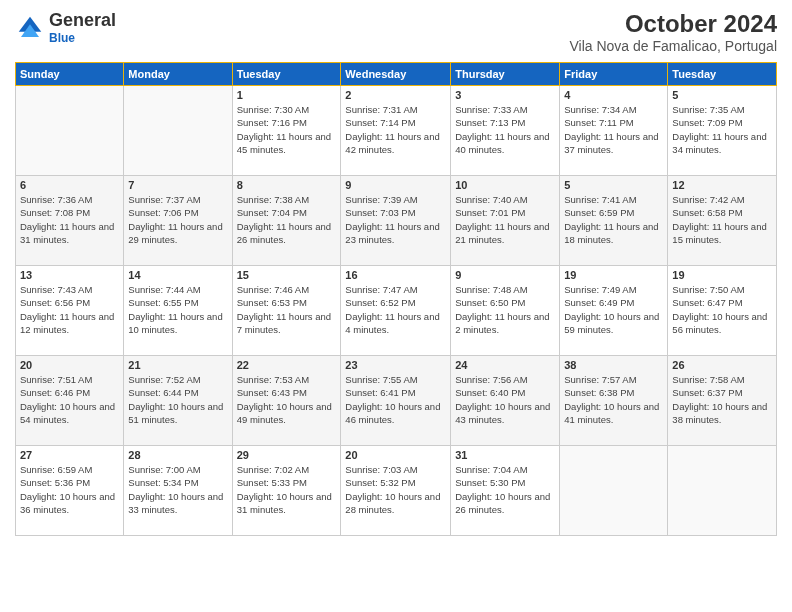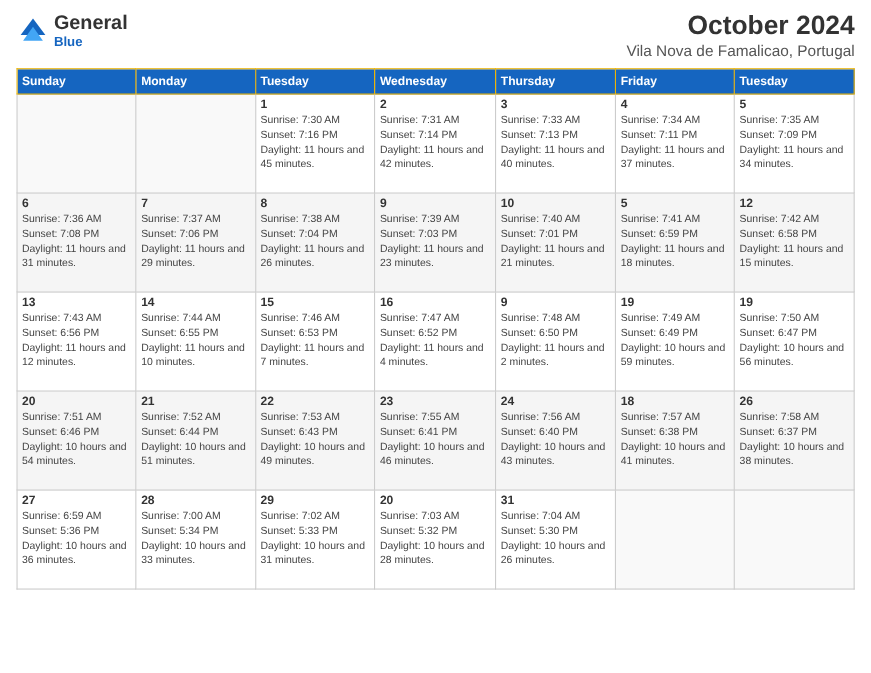--- a/index.html
+++ b/index.html
@@ -181,21 +181,21 @@
           </td>
           <td>
             <span class="day-num">23</span>
             <div class="day-info">Sunrise: 7:55 AM<br>Sunset: 6:41 PM<br>Daylight: 10 hours and 46 minutes.</div>
           </td>
           <td>
             <span class="day-num">24</span>
             <div class="day-info">Sunrise: 7:56 AM<br>Sunset: 6:40 PM<br>Daylight: 10 hours and 43 minutes.</div>
           </td>
           <td>
-            <span class="day-num">18</span>
+            <span class="day-num">38</span>
             <div class="day-info">Sunrise: 7:57 AM<br>Sunset: 6:38 PM<br>Daylight: 10 hours and 41 minutes.</div>
           </td>
           <td>
             <span class="day-num">26</span>
             <div class="day-info">Sunrise: 7:58 AM<br>Sunset: 6:37 PM<br>Daylight: 10 hours and 38 minutes.</div>
           </td>
         </tr>
         <tr>
           <td>
             <span class="day-num">27</span>

